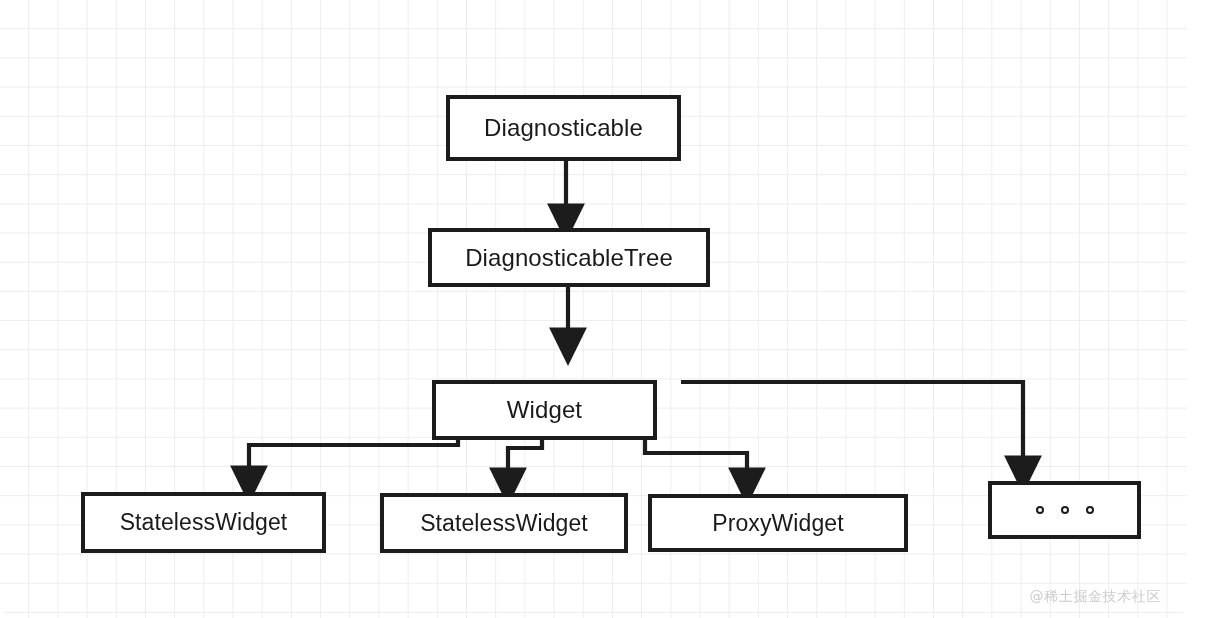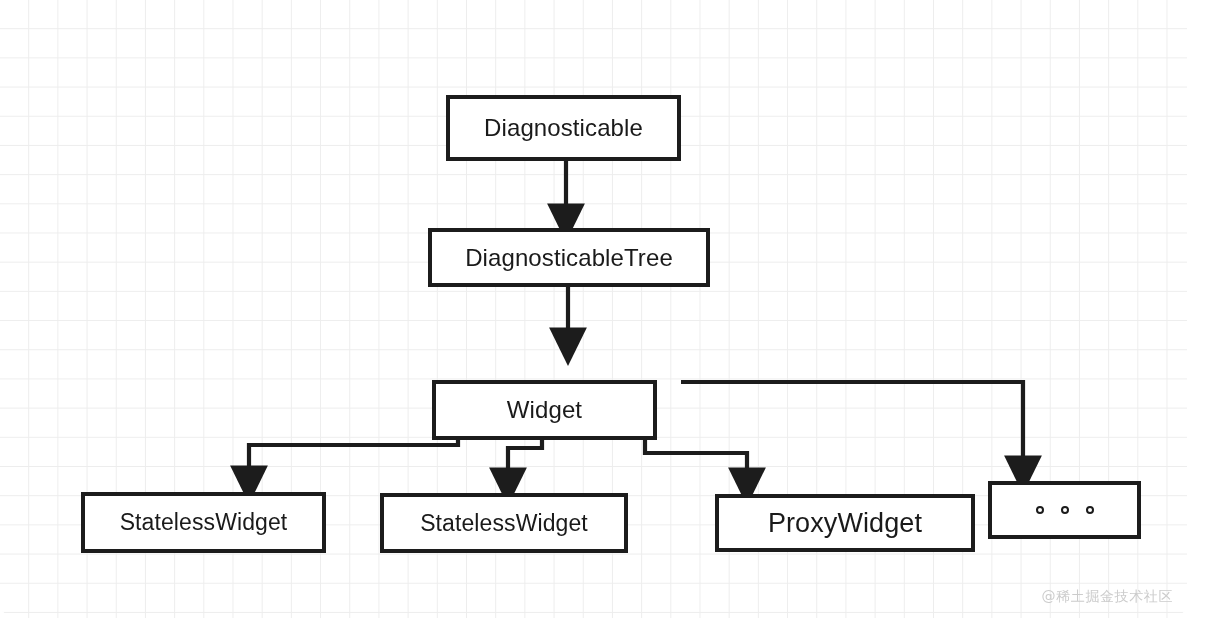--- a/index.html
+++ b/index.html
@@ -58,21 +58,21 @@
   .dot {
     width: 8px;
     height: 8px;
     border: 2.5px solid #1c1c1c;
     border-radius: 50%;
     box-sizing: border-box;
     display: block;
   }
   #watermark {
     position: absolute;
-    right: 14px;
+    right: 26px;
     bottom: 12px;
     color: #cccccc;
     font-size: 14px;
     font-family: "DejaVu Sans", sans-serif;
     letter-spacing: 0.6px;
     white-space: nowrap;
     z-index: 3;
   }
 </style>
 </head>
@@ -109,21 +109,21 @@
   </div>
 
   <div class="node" style="left: 69px; top: 492px; width: 245px; height: 61px; font-size: 23px; border-color: rgb(28, 28, 28); margin-left: 12px;">
     <span class="node-label">StatelessWidget</span>
   </div>
 
   <div class="node" style="left: 380px; top: 493px; width: 248px; height: 60px; font-size: 23px; border-color: rgb(28, 28, 28);">
     <span class="node-label">StatelessWidget</span>
   </div>
 
-  <div class="node" style="left: 715px; top: 494px; width: 260px; height: 58px; font-size: 27px; border-color: rgb(28, 28, 28);">
+  <div class="node" style="left: 648px; top: 494px; width: 260px; height: 58px; font-size: 23px; border-color: rgb(28, 28, 28);">
     <span class="node-label">ProxyWidget</span>
   </div>
 
   <div class="node" style="left: 988px; top: 481px; width: 153px; height: 58px; font-size: 23px; border-color: rgb(28, 28, 28);">
     <span class="dots-row">
         <span class="dot"></span>
         <span class="dot"></span>
         <span class="dot"></span>
       </span>
   </div>

